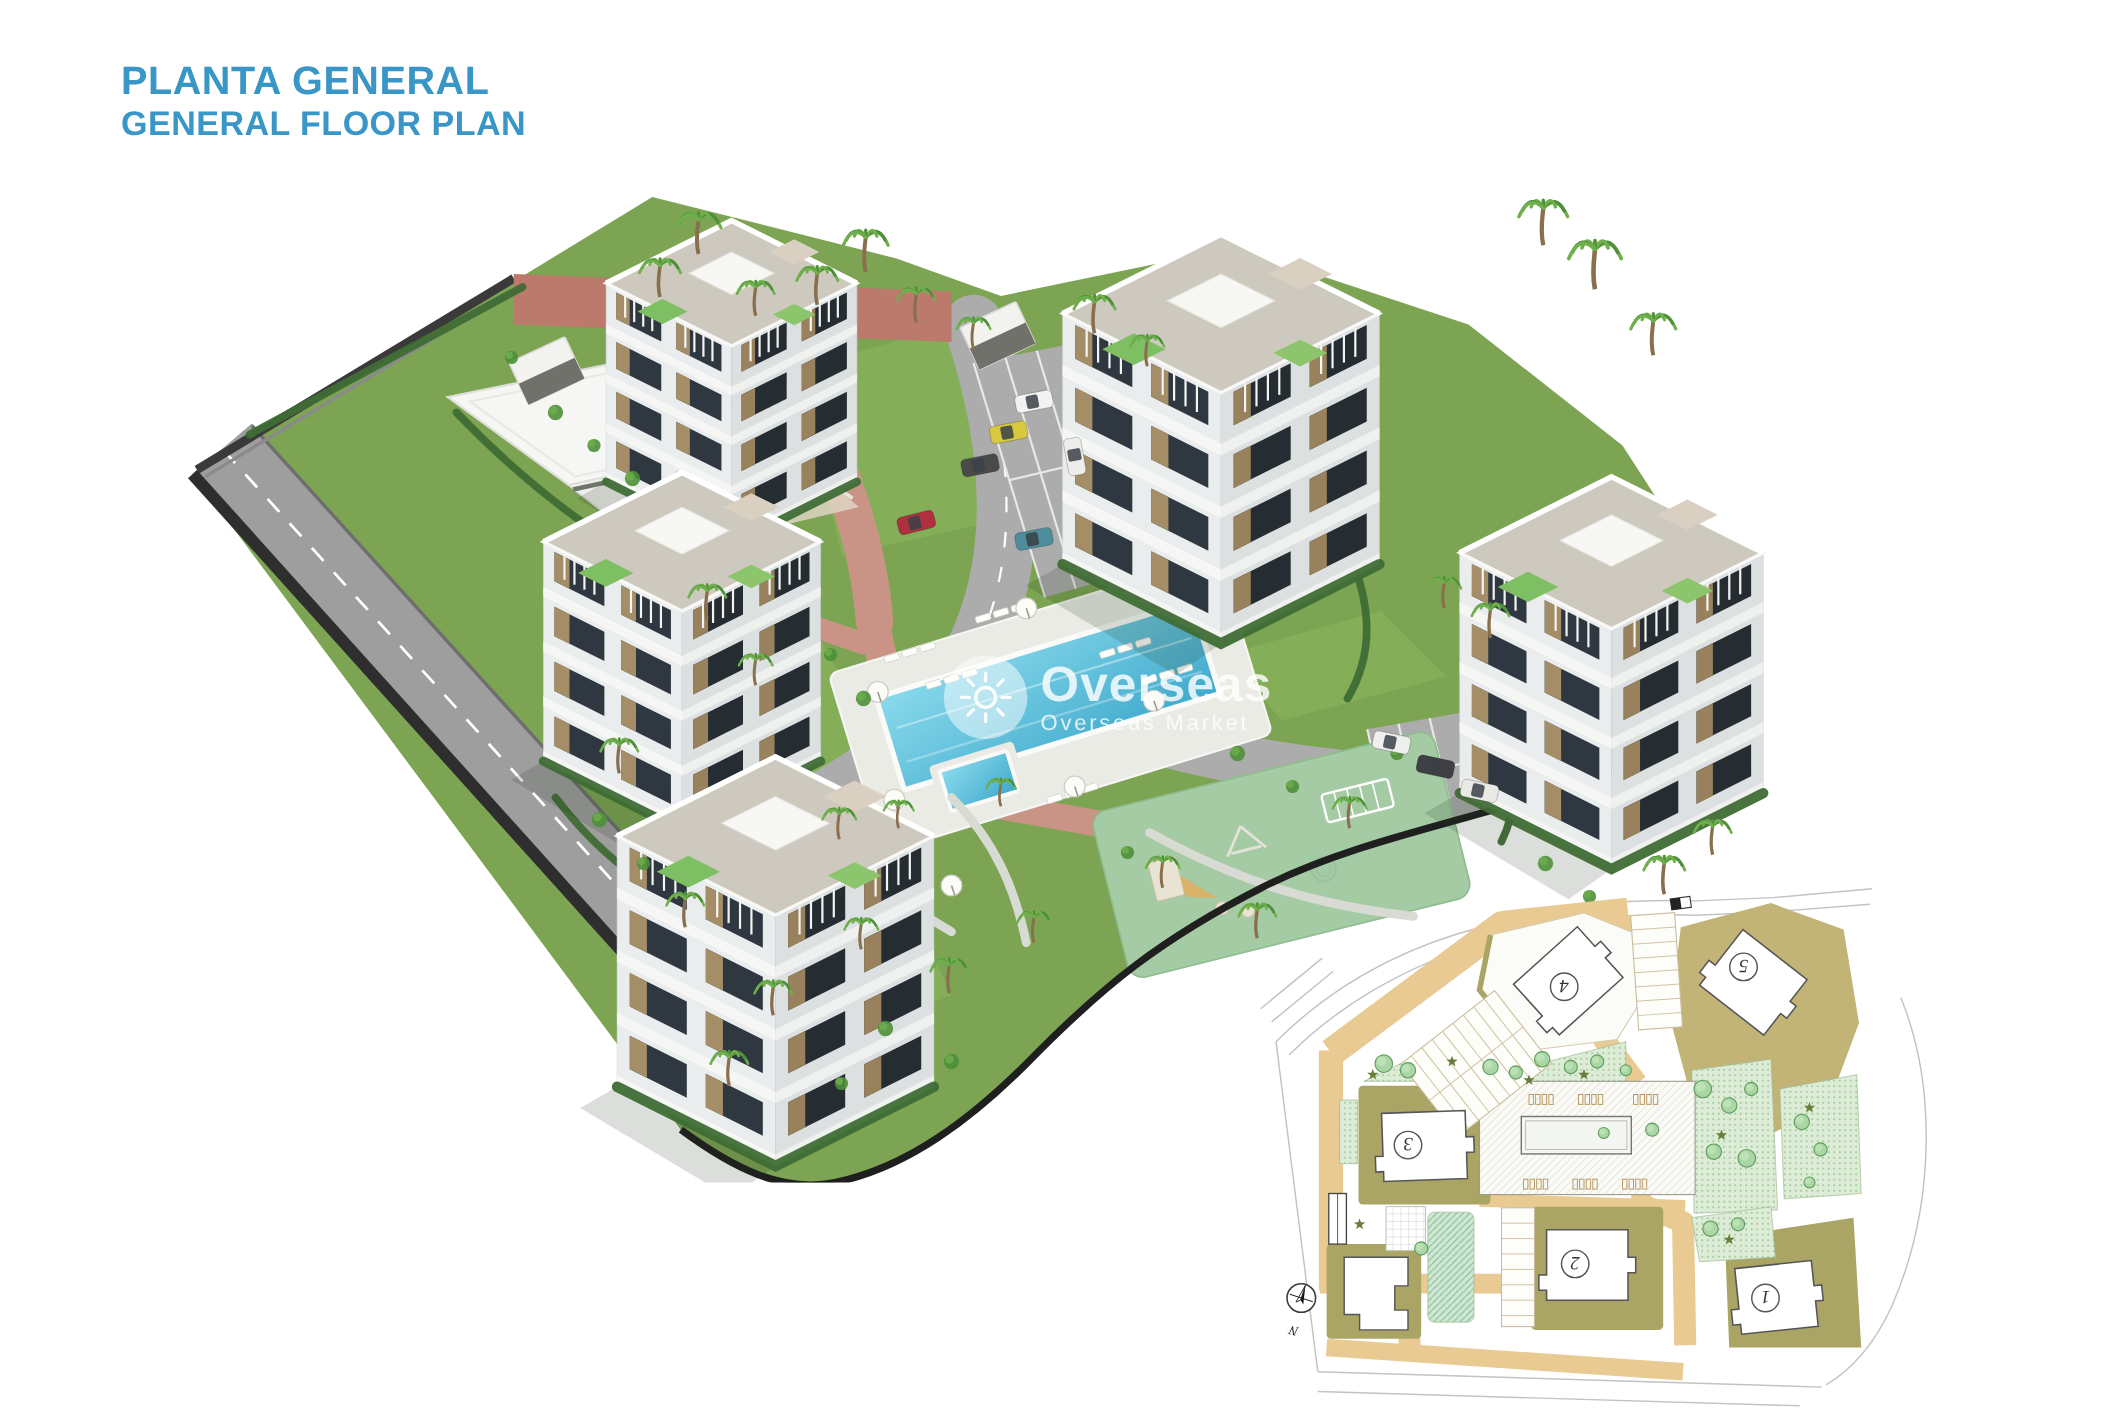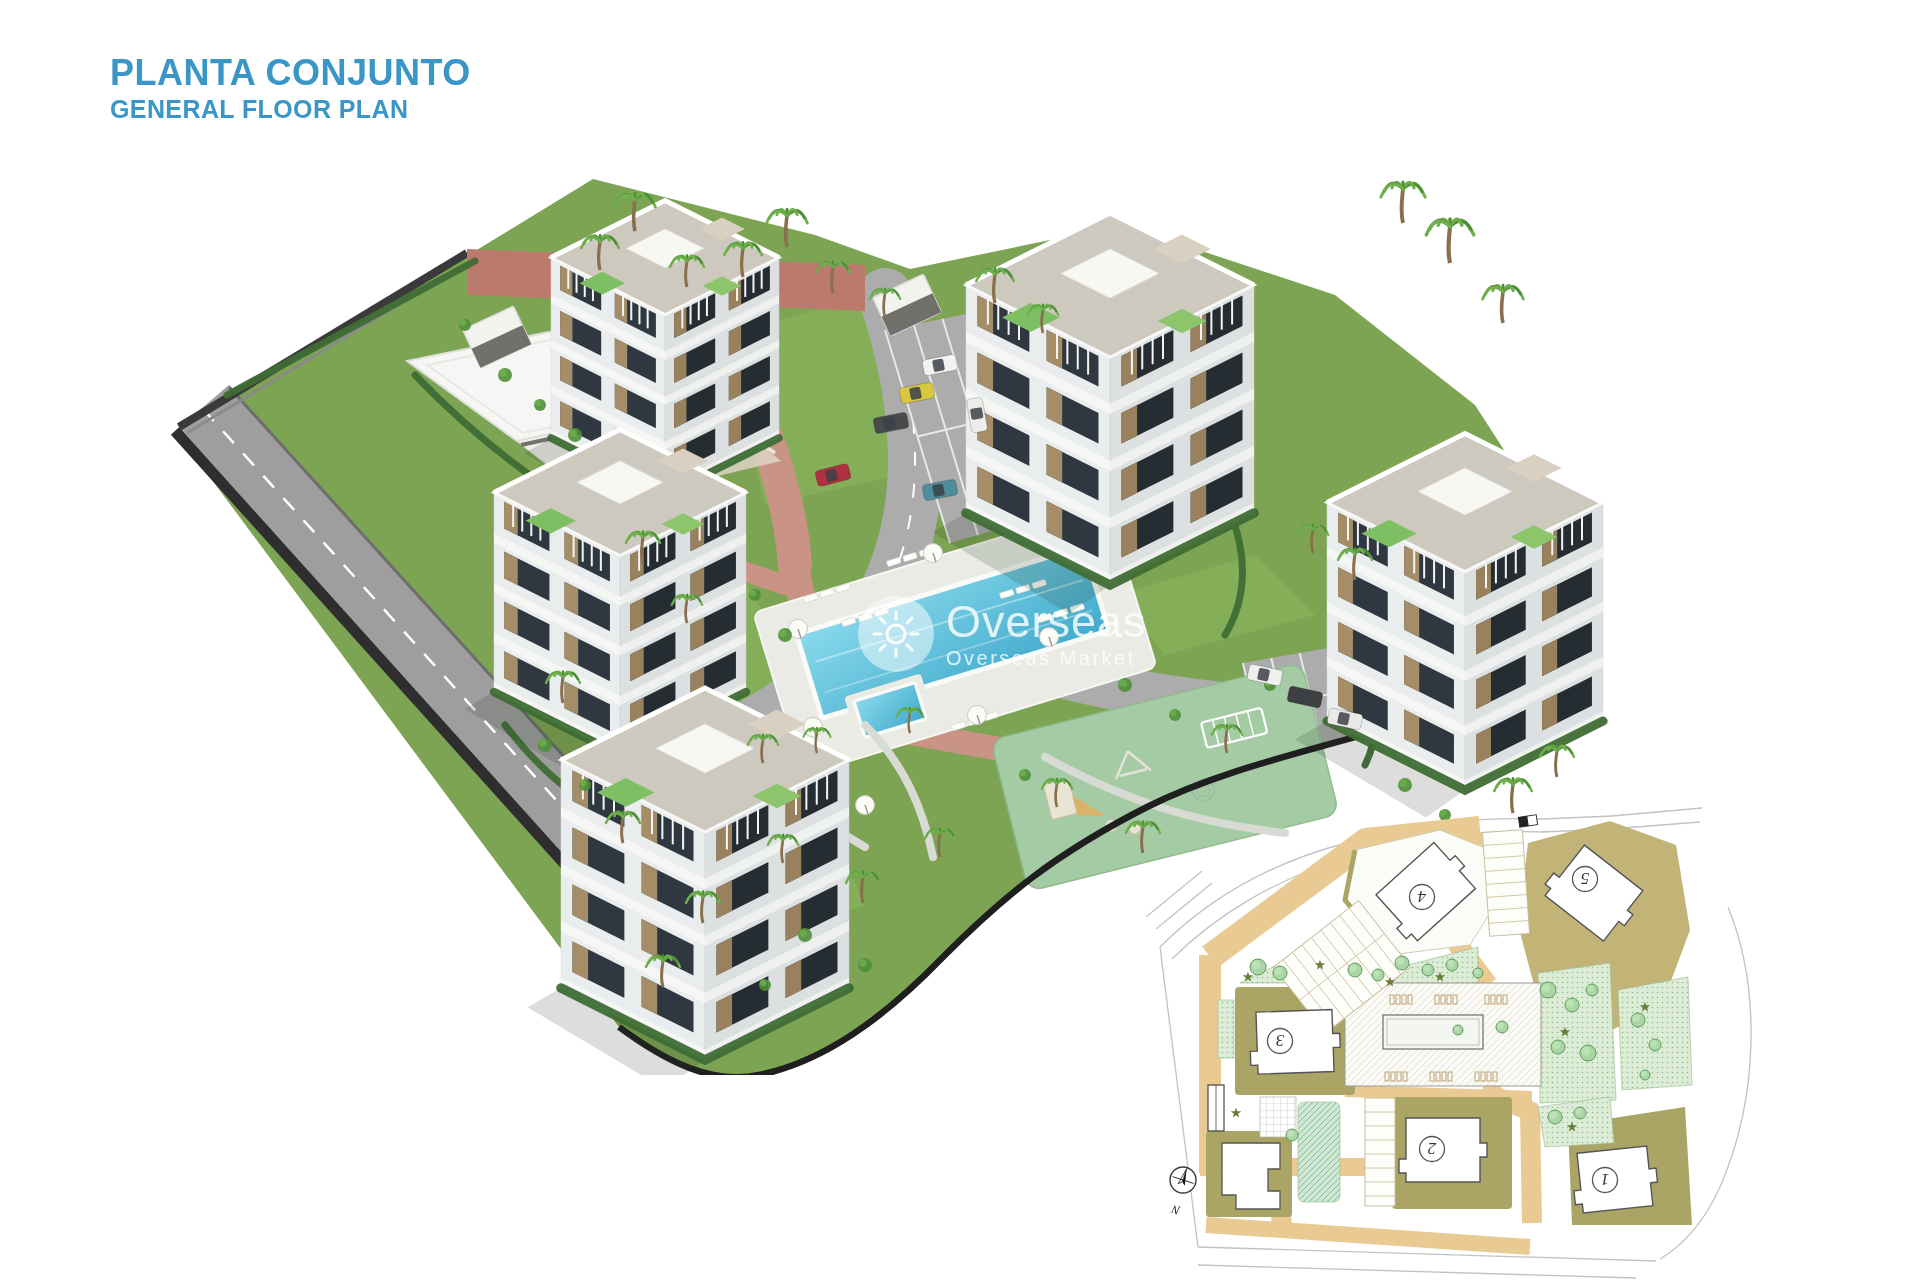--- a/index.html
+++ b/index.html
@@ -1,38 +1,38 @@
 <!DOCTYPE html>
 <html><head>
 <meta charset="utf-8">
 <style>
   html,body{margin:0;padding:0;background:#fff;}
   .canvas{position:relative;width:1920px;height:1280px;background:#ffffff;overflow:hidden;
           font-family:"Liberation Sans", sans-serif;}
   .header{position:absolute;left:110px;top:52px;line-height:1.15;}
   .header .title{font-size:36px;font-weight:700;letter-spacing:.5px;}
-  .header .subtitle{font-size:25px;font-weight:700;letter-spacing:.4px;margin-top:2px;}
+  .header .subtitle{font-size:31px;font-weight:700;letter-spacing:.4px;margin-top:2px;}
   .render-wrap{position:absolute;left:165px;top:165px;width:1450px;height:910px;}
   .inset-wrap{position:absolute;left:1140px;top:795px;width:660px;height:485px;}
   .watermark{position:absolute;left:858px;top:596px;display:flex;align-items:center;gap:12px;
              pointer-events:none;}
   .wm-badge{width:76px;height:76px;border-radius:50%;background:rgba(255,255,255,.5);
             display:flex;align-items:center;justify-content:center;}
   .wm-text{display:flex;flex-direction:column;}
-  .wm-brand{font-size:45px;font-weight:400;color:rgba(255,255,255,.82);letter-spacing:1px;line-height:1;}
+  .wm-brand{font-size:45px;font-weight:700;color:rgba(255,255,255,.82);letter-spacing:1px;line-height:1;}
   .wm-tag{font-size:20px;font-weight:400;color:rgba(255,255,255,.8);letter-spacing:2.5px;margin-top:3px;}
   svg{display:block;}
 </style>
 </head>
 <body>
 
 <div class="canvas">
 
   <div class="header" style="color: rgb(57, 150, 199);">
-    <div class="title">PLANTA CONJUNTO</div>
+    <div class="title">PLANTA GENERAL</div>
     <div class="subtitle">GENERAL FLOOR PLAN</div>
   </div>
 
   <div class="render-wrap">
     <svg id="render-svg" width="1450" height="910" viewBox="0 0 1450 910">
       <defs>
         <linearGradient id="poolGrad" x1="0" y1="0" x2="1" y2="1">
           <stop offset="0" stop-color="#8ADAEC"></stop>
             <stop offset="1" stop-color="#3FA9CC"></stop>
         </linearGradient>

